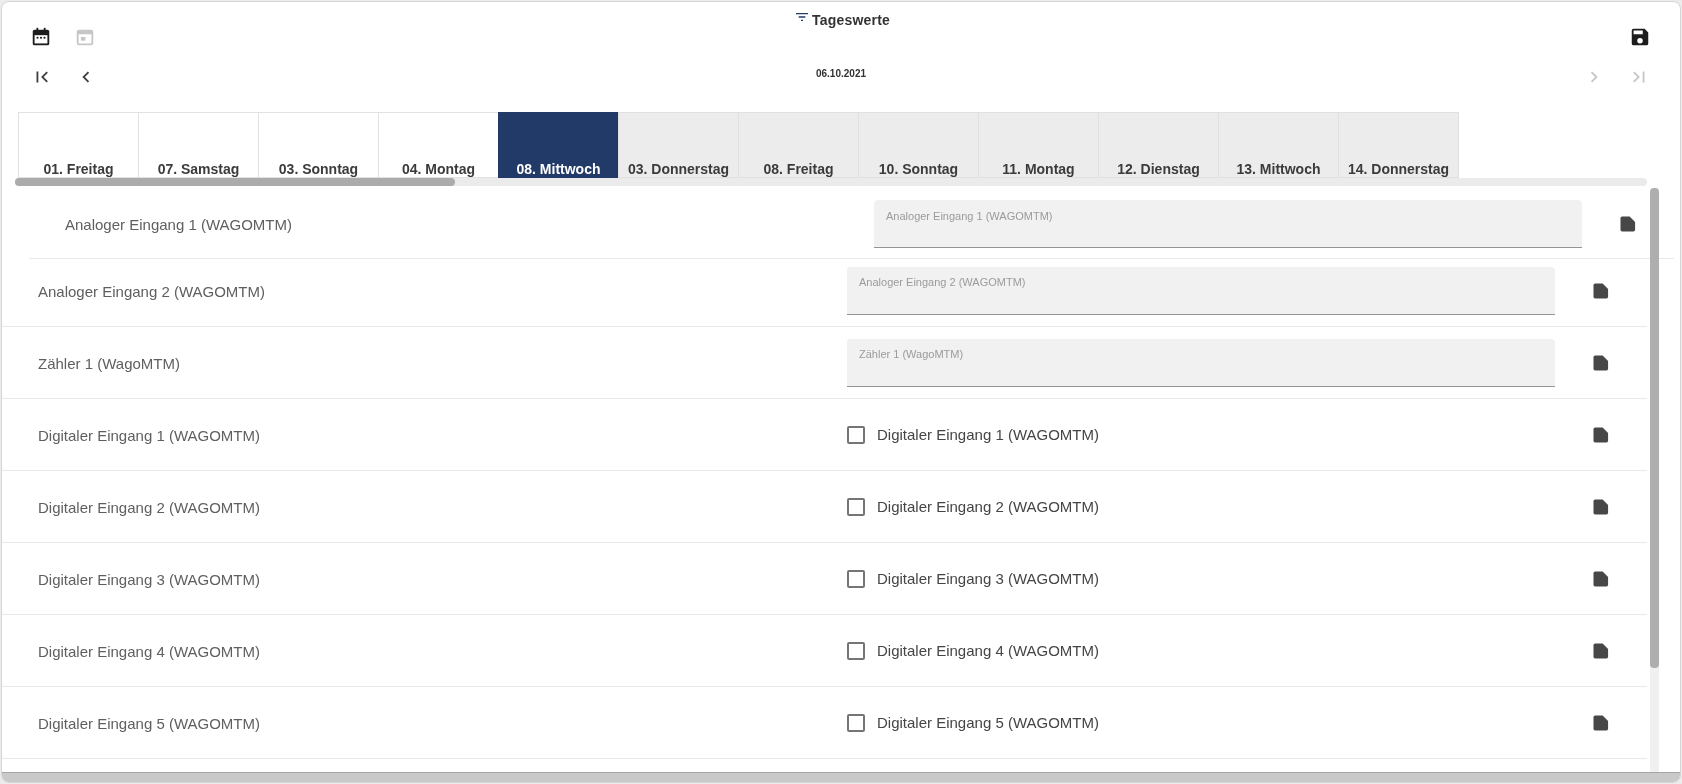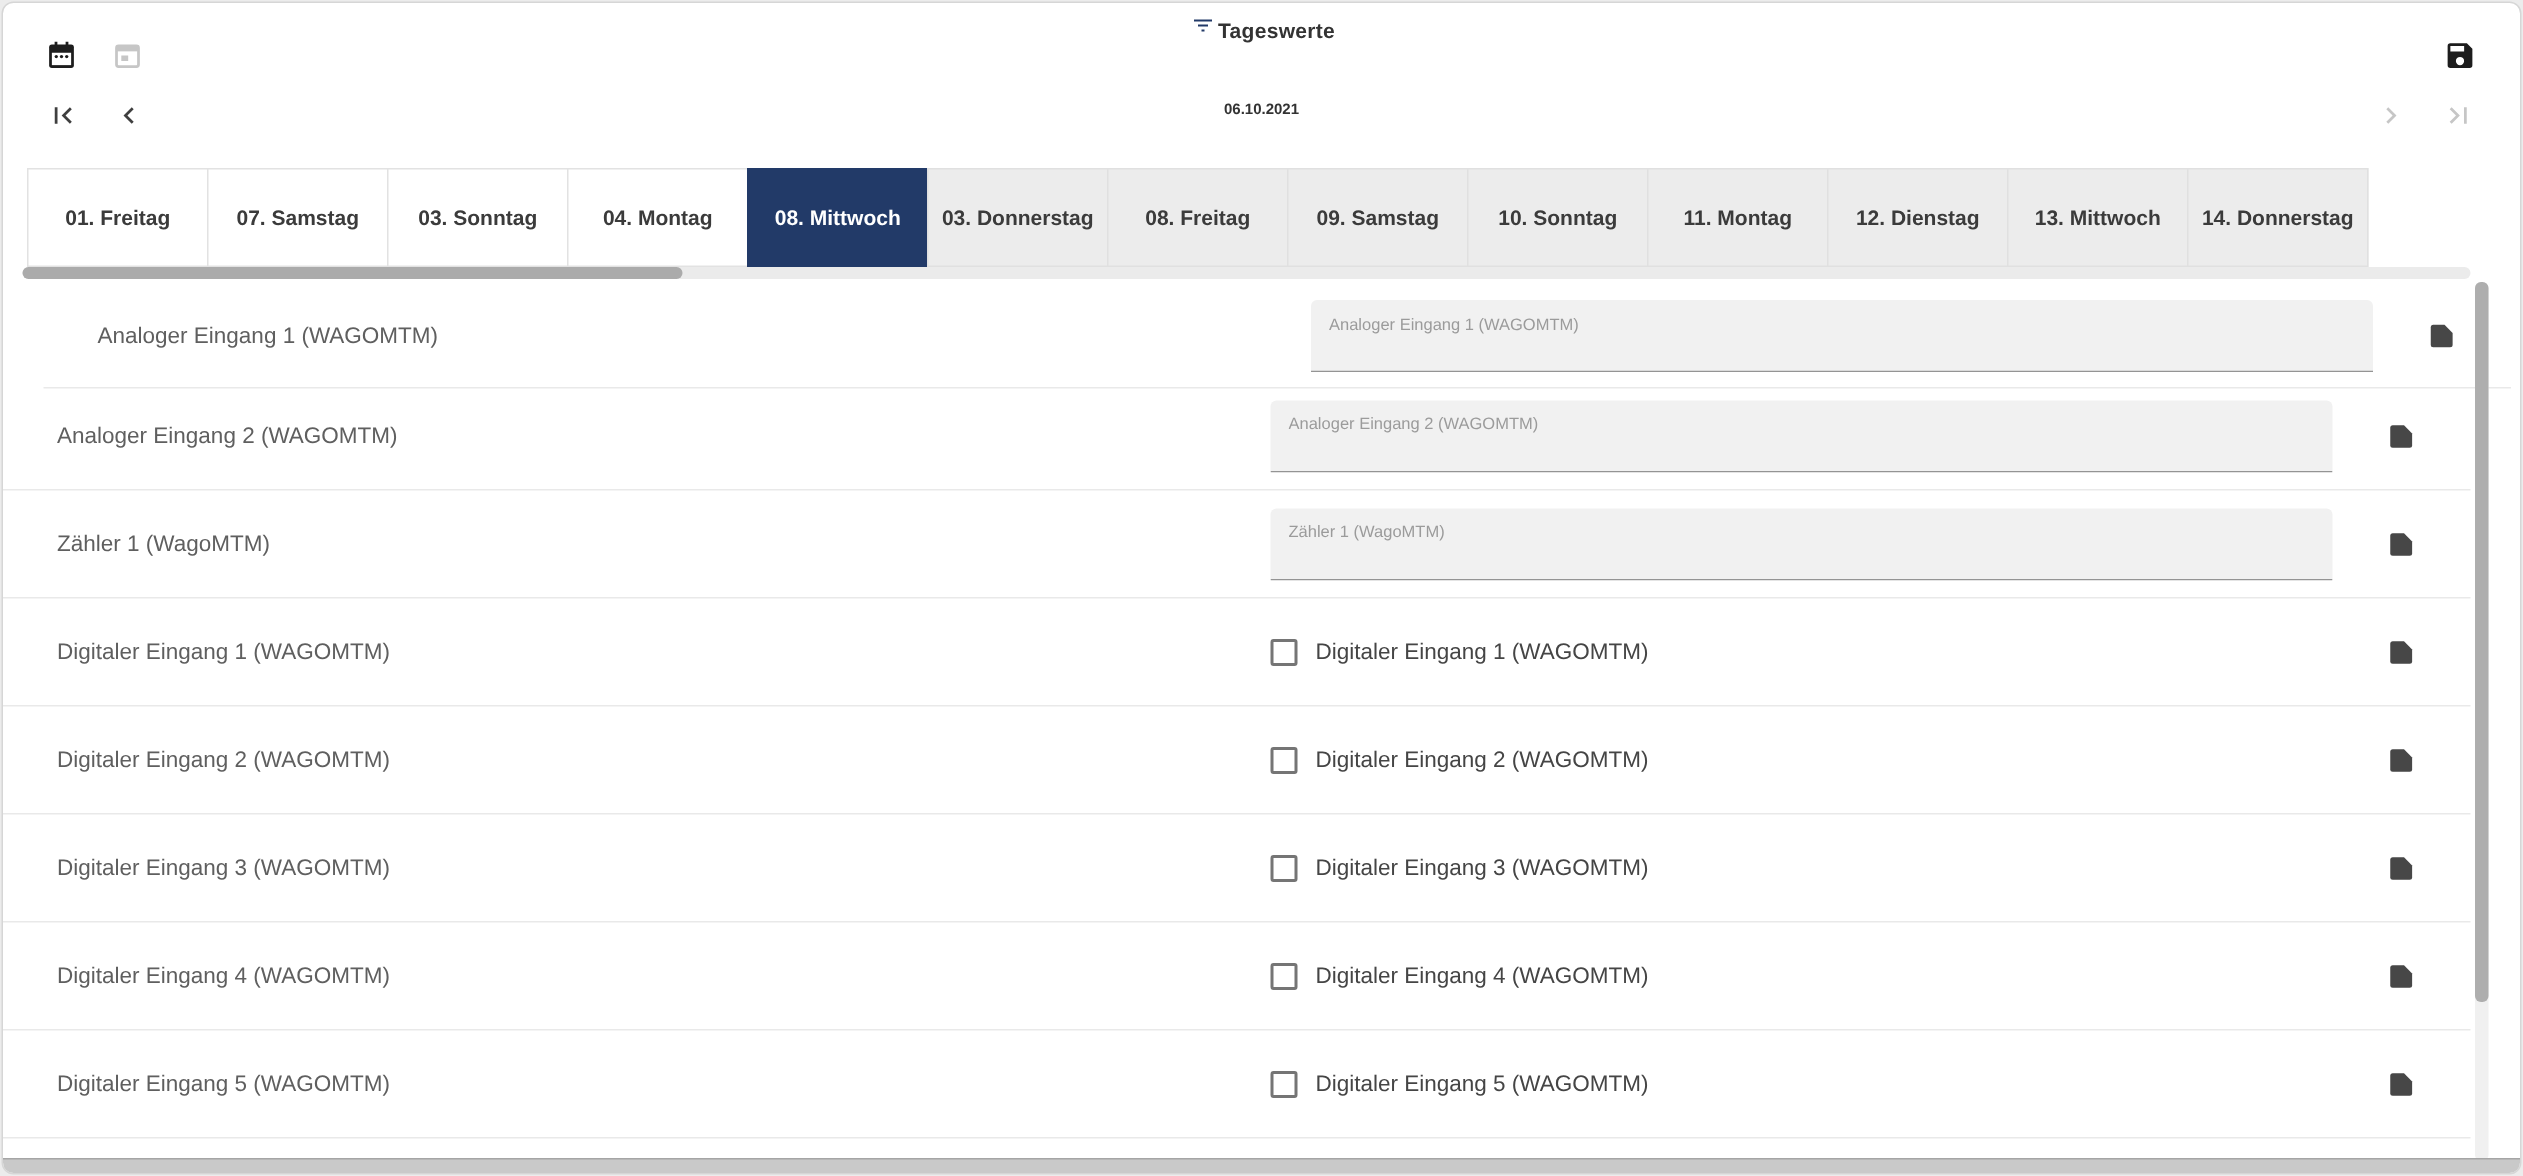--- a/index.html
+++ b/index.html
@@ -43,21 +43,21 @@
     position:absolute;left:50%;top:8px;transform:translateX(-50%);
     font-size:10px;font-weight:700;color:#333333;
   }
   
   .tabstrip{
     margin:14px 0 0 16px;width:1628px;height:66px;
     display:flex;overflow:hidden;
   }
   .tab{
     flex:0 0 121px;box-sizing:border-box;height:66px;
-    display:flex;align-items:center;justify-content:center;
+    display:flex;align-items:flex-end;justify-content:center;
     font-size:14px;font-weight:700;color:#3b3b3b;
     border:1px solid #e2e2e2;margin-left:-1px;cursor:pointer;white-space:nowrap;
   }
   .tab:first-child{margin-left:0;}
   .tab.past{background:#ffffff;}
   .tab.future{background:#ececec;border-color:#e0e0e0;}
   .tab.selected{background:#223a68;border-color:#223a68;color:#ffffff;}
   .hscroll{
     position:relative;margin-left:13px;width:1632px;height:8px;
     background:#ebebeb;border-radius:4px;
@@ -207,23 +207,20 @@
     <div class="tab selected">
         <span>08. Mittwoch</span>
       </div>
     <div class="tab future">
         <span>03. Donnerstag</span>
       </div>
     <div class="tab future">
         <span>08. Freitag</span>
       </div>
     <div class="tab future">
-        <span>09. Samstag</span>
-      </div>
-    <div class="tab future">
         <span>10. Sonntag</span>
       </div>
     <div class="tab future">
         <span>11. Montag</span>
       </div>
     <div class="tab future">
         <span>12. Dienstag</span>
       </div>
     <div class="tab future">
         <span>13. Mittwoch</span>

